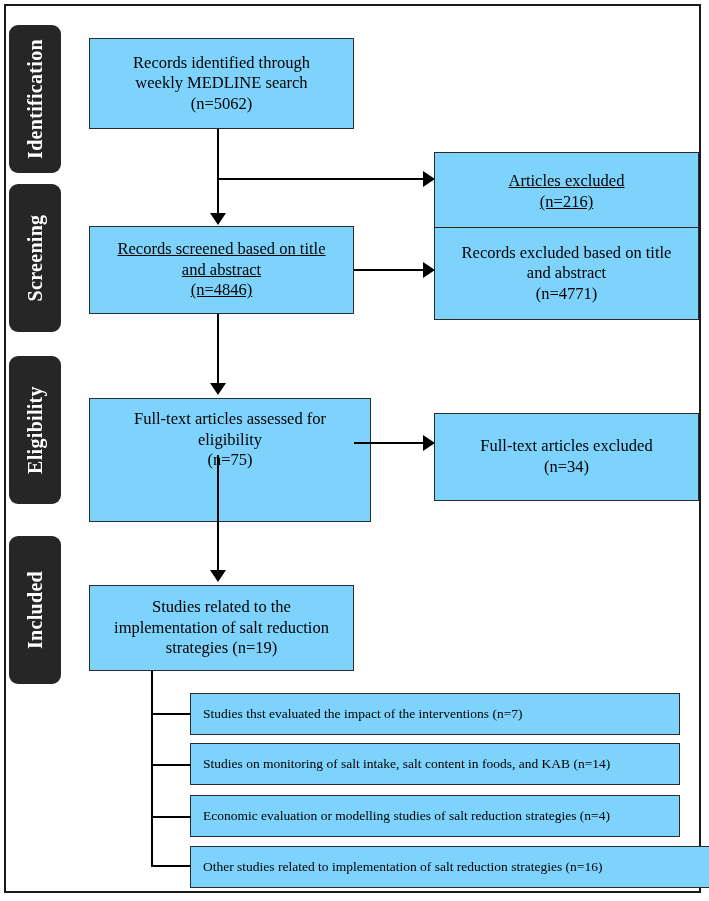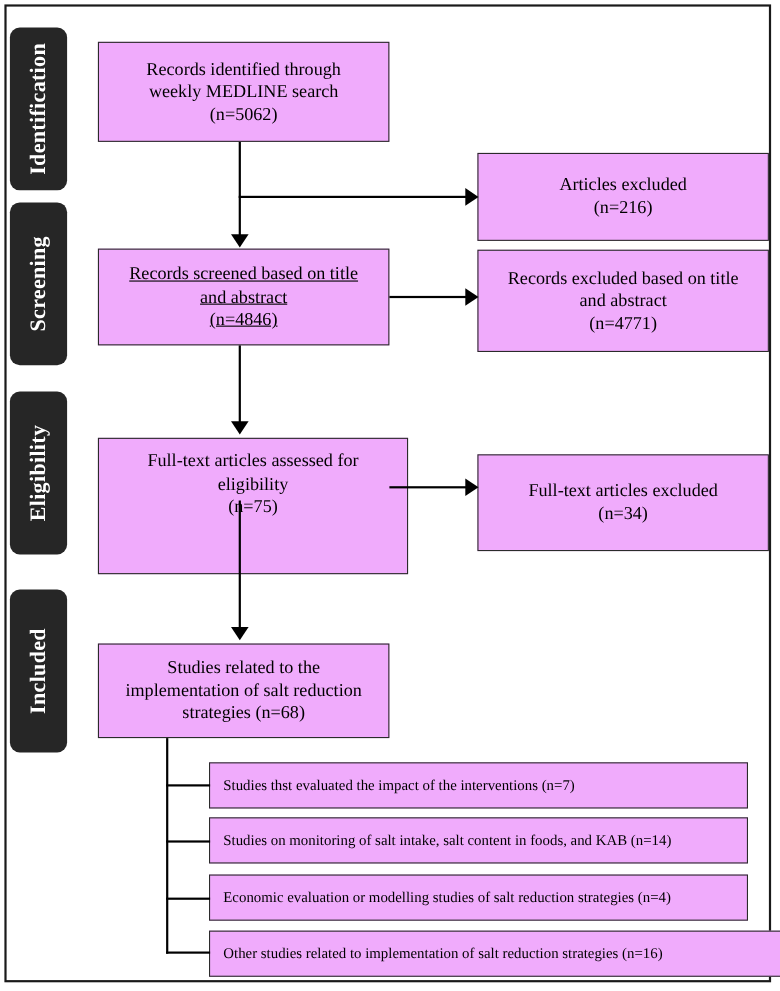--- a/index.html
+++ b/index.html
@@ -51,21 +51,21 @@
     font-family: "Liberation Serif", "DejaVu Serif", serif;
     font-weight: bold;
     font-size: 20px;
     letter-spacing: 0.3px;
   }
 
   
   .flow-box {
     position: absolute;
     border: 1.6px solid #2b2b2b;
-    background: #f0abfc;
+    background: #7dd3fc;
     box-sizing: border-box;
     display: flex;
     align-items: center;
     justify-content: center;
     text-align: center;
     padding: 4px 8px;
   }
   .flow-box .box-text {
     font-family: "Liberation Serif", "DejaVu Serif", serif;
     font-size: 16.5px;
@@ -152,24 +152,24 @@
 
   <div class="flow-box top-aligned" style="left:89px; top:398px; width:282px; height:124px;">
     <span class="box-text">Full-text articles assessed for
 eligibility
 (n=75)</span>
   </div>
 
   <div class="flow-box" style="left:89px; top:585px; width:265px; height:86px;">
     <span class="box-text">Studies related to the
 implementation of salt reduction
-strategies (n=68)</span>
-  </div>
-
-  <div class="flow-box" style="left:434px; top:139px; width:265px; height:80px;">
+strategies (n=19)</span>
+  </div>
+
+  <div class="flow-box" style="left:434px; top:152px; width:265px; height:80px;text-decoration:underline;">
     <span class="box-text">Articles excluded
 (n=216)</span>
   </div>
 
   <div class="flow-box" style="left:434px; top:227px; width:265px; height:93px;">
     <span class="box-text">Records excluded based on title
 and abstract
 (n=4771)</span>
   </div>
 

